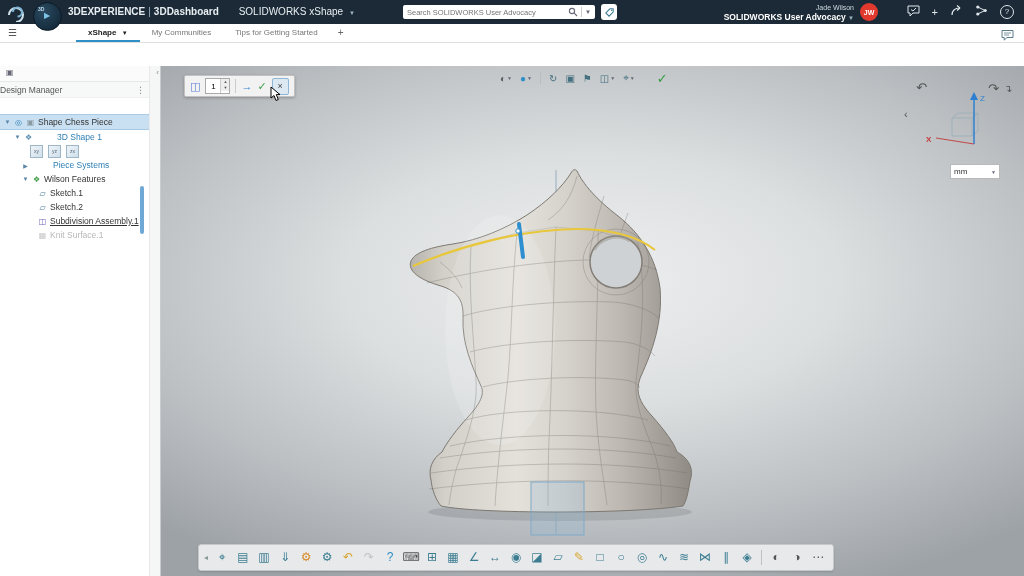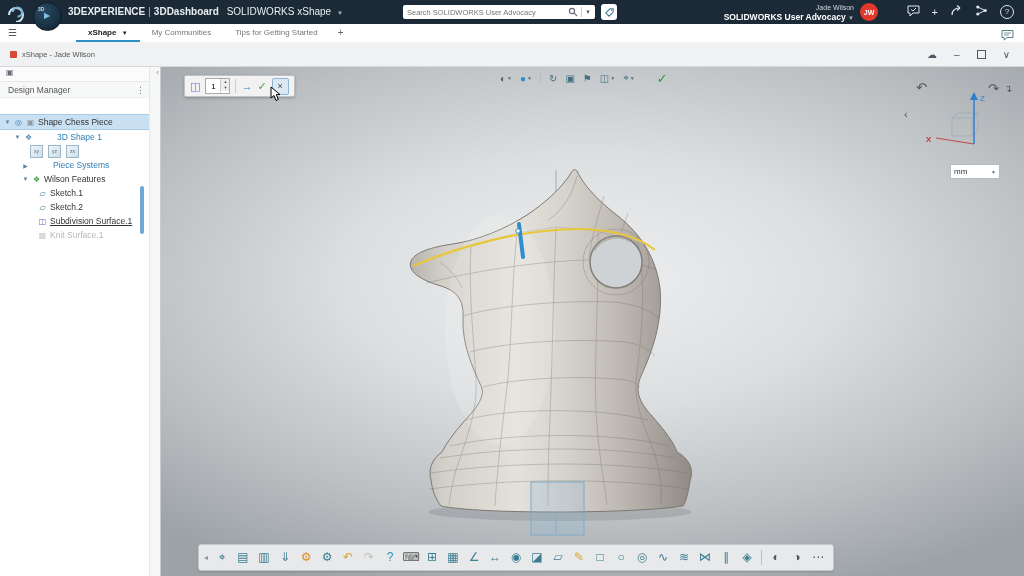--- a/index.html
+++ b/index.html
@@ -9,21 +9,21 @@
   
   .topbar{position:absolute;left:0;top:0;width:100%;height:24px;background:#1b2a36;color:#e8eef2;z-index:6;}
   .logo3ds{position:absolute;left:6px;top:2px;}
   .compass{position:absolute;left:33px;top:2px;width:27px;height:27px;border-radius:50%;
            background:radial-gradient(circle at 35% 30%,#2a4a60,#0e2130);border:1px solid #0b1b27;z-index:7;}
   .compass .c3d{position:absolute;left:4px;top:3px;font-size:5px;color:#bcd6e6;font-weight:bold;}
   .compass .cplay{position:absolute;left:10px;top:8px;font-size:8px;color:#7fc3e8;}
   .brand{position:absolute;left:68px;top:0;line-height:24px;font-size:10px;white-space:nowrap;}
   .brand .b1,.brand .b2{font-weight:bold;}
   .brand .bpipe{color:#9ab3c2;margin:0 3px;}
-  .brand .b3{margin-left:5px;}
+  .brand .b3{margin-left:17px;}
   .brand .chev{font-size:6px;color:#9ab3c2;margin-left:3px;}
   .searchwrap{position:absolute;left:403px;top:5px;width:192px;height:14px;background:#fff;border-radius:2px;
               display:flex;align-items:center;}
   .searchwrap input{flex:1;border:none;outline:none;font-size:7.5px;padding:0 4px;color:#333;background:transparent;
                     font-family:inherit;}
   .ssep{width:1px;height:10px;background:#ccc;margin:0 3px;}
   .schev{font-size:6px;color:#667;margin-right:4px;}
   .tagbtn{position:absolute;left:601px;top:4px;width:16px;height:16px;background:#fff;border-radius:3px;
           display:flex;align-items:center;justify-content:center;}
   .userblock{position:absolute;right:170px;top:3px;text-align:right;line-height:1.3;white-space:nowrap;}
@@ -53,21 +53,21 @@
   .wdot{width:7px;height:7px;background:#d94a3a;border-radius:1px;}
   .wcontrols{position:absolute;right:14px;top:4px;display:flex;gap:17px;color:#556;font-size:10px;align-items:center;height:16px;}
   .wmax{width:7px;height:7px;border:1px solid #556;}
 
   
   .leftpanel{position:absolute;left:0;top:66px;width:160px;bottom:0;background:#fff;border-right:1px solid #c9cbcc;z-index:4;}
   .ptool{height:15px;border-bottom:1px solid #e8e8e8;background:#fbfbfb;position:relative;}
   .ptool-icon{position:absolute;left:6px;top:2px;font-size:8px;color:#667;}
   .pscrollcol{position:absolute;right:0;top:0;bottom:0;width:10px;background:#f5f6f6;border-left:1px solid #e8e8e8;}
   .pcollapse{position:absolute;right:1px;top:2px;font-size:8px;color:#888;}
-  .pheader{height:16px;line-height:16px;font-size:8.5px;color:#555;padding-left:8px;background:#f7f8f8;
+  .pheader{height:16px;line-height:16px;font-size:8.5px;color:#555;background:#f7f8f8;
            border-bottom:1px solid #f0f0f0;position:relative;width:149px;box-sizing:border-box;}
   .pmenu{position:absolute;right:4px;top:0;color:#888;font-size:9px;}
   .tree{margin-top:16px;width:149px;}
   .trow{height:14px;display:flex;align-items:center;font-size:8.5px;color:#333;gap:3px;padding-left:4px;white-space:nowrap;}
   .trow.sel{background:#c9e0f2;border-top:1px solid #a8cbe8;border-bottom:1px solid #a8cbe8;}
   .tchev{font-size:6px;color:#5a87a8;width:7px;text-align:center;}
   .ticon{font-size:8px;width:9px;text-align:center;}
   .bluetext{color:#2f7fb5;margin-left:21px;}
   .underl{text-decoration:underline;}
   .disabledtext{color:#b8b8b8;}
@@ -202,32 +202,20 @@
     </div>
     <span class="combar-chat">
       <svg width="13" height="12" viewBox="0 0 13 12">
           <path d="M1 1.5 h11 v7 h-6 l-2.8 2.6 v-2.6 h-2.2 z" fill="none" stroke="#5a7d8c" stroke-width="1"></path>
           <line x1="3" y1="4" x2="10" y2="4" stroke="#5a7d8c" stroke-width="0.8"></line>
           <line x1="3" y1="6" x2="8" y2="6" stroke="#5a7d8c" stroke-width="0.8"></line>
         </svg>
     </span>
   </div>
 
-  <div class="winbar">
-    <div class="wtitle">
-      <span class="wdot"></span>
-      <span>xShape - Jade Wilson</span>
-    </div>
-    <div class="wcontrols">
-      <span>☁</span>
-      <span>–</span>
-      <span class="wmax"></span>
-      <span>∨</span>
-    </div>
-  </div>
 
   <div class="leftpanel">
     <div class="ptool">
       <span class="ptool-icon">▣</span>
     </div>
     <div class="pheader">
       <span>Design Manager</span>
       <span class="pmenu">⋮</span>
     </div>
     <div class="tree">
@@ -259,21 +247,21 @@
       <div class="trow" style="padding-left:38px">
         <span class="ticon" style="color:#4a7e96">▱</span>
         <span>Sketch.1</span>
       </div>
       <div class="trow" style="padding-left:38px">
         <span class="ticon" style="color:#4a7e96">▱</span>
         <span>Sketch.2</span>
       </div>
       <div class="trow" style="padding-left:38px">
         <span class="ticon" style="color:#6f64b8">◫</span>
-        <span class="underl">Subdivision Surface.1</span>
+        <span class="underl">Subdivision Assembly.1</span>
       </div>
       <div class="trow" style="padding-left:38px">
         <span class="ticon" style="color:#c4c4c4">▦</span>
         <span class="disabledtext">Knit Surface.1</span>
       </div>
     </div>
     <div class="thumb"></div>
     <div class="pscrollcol">
       <span class="pcollapse">‹</span>
     </div>

